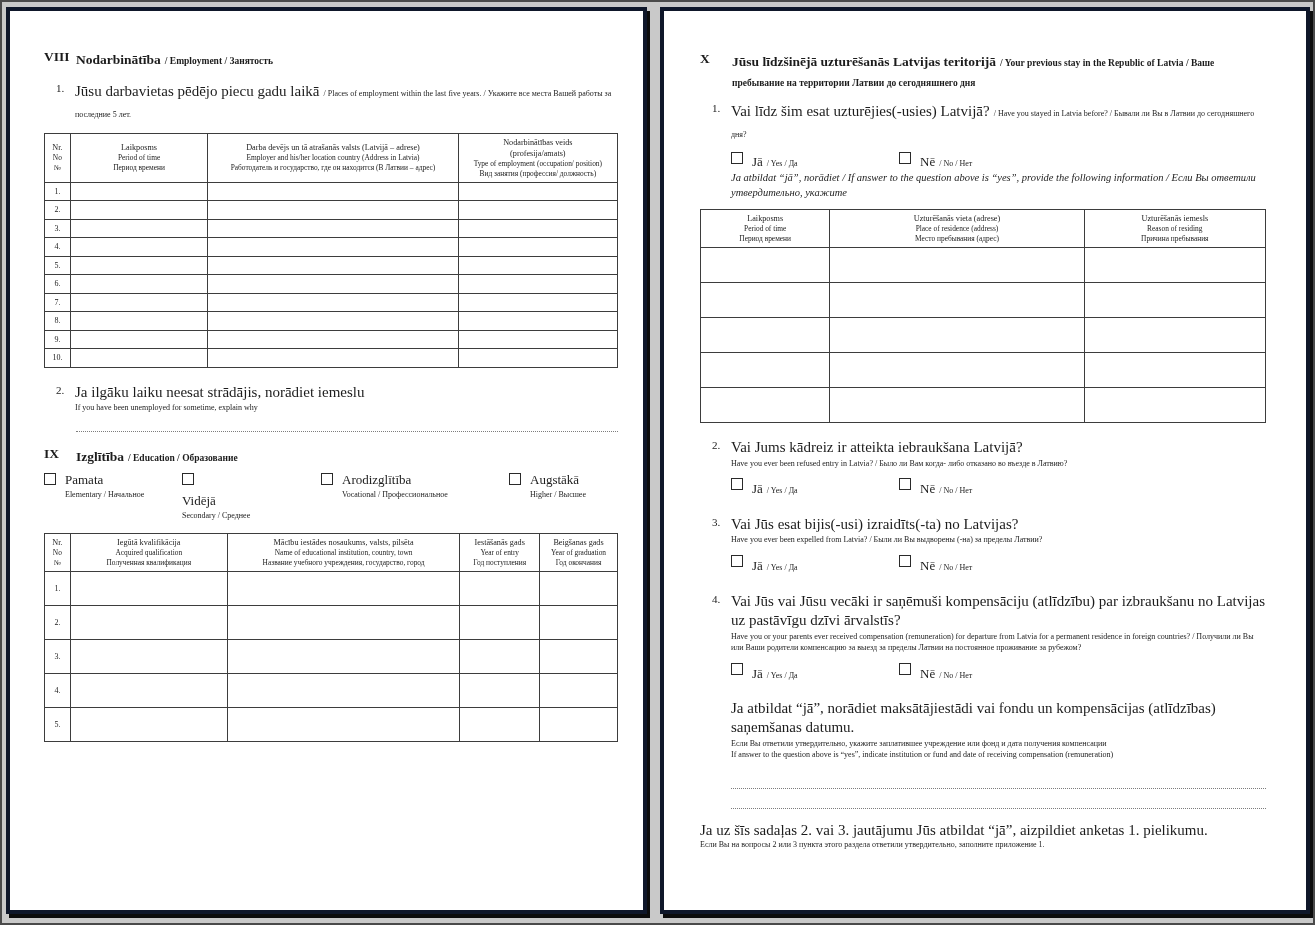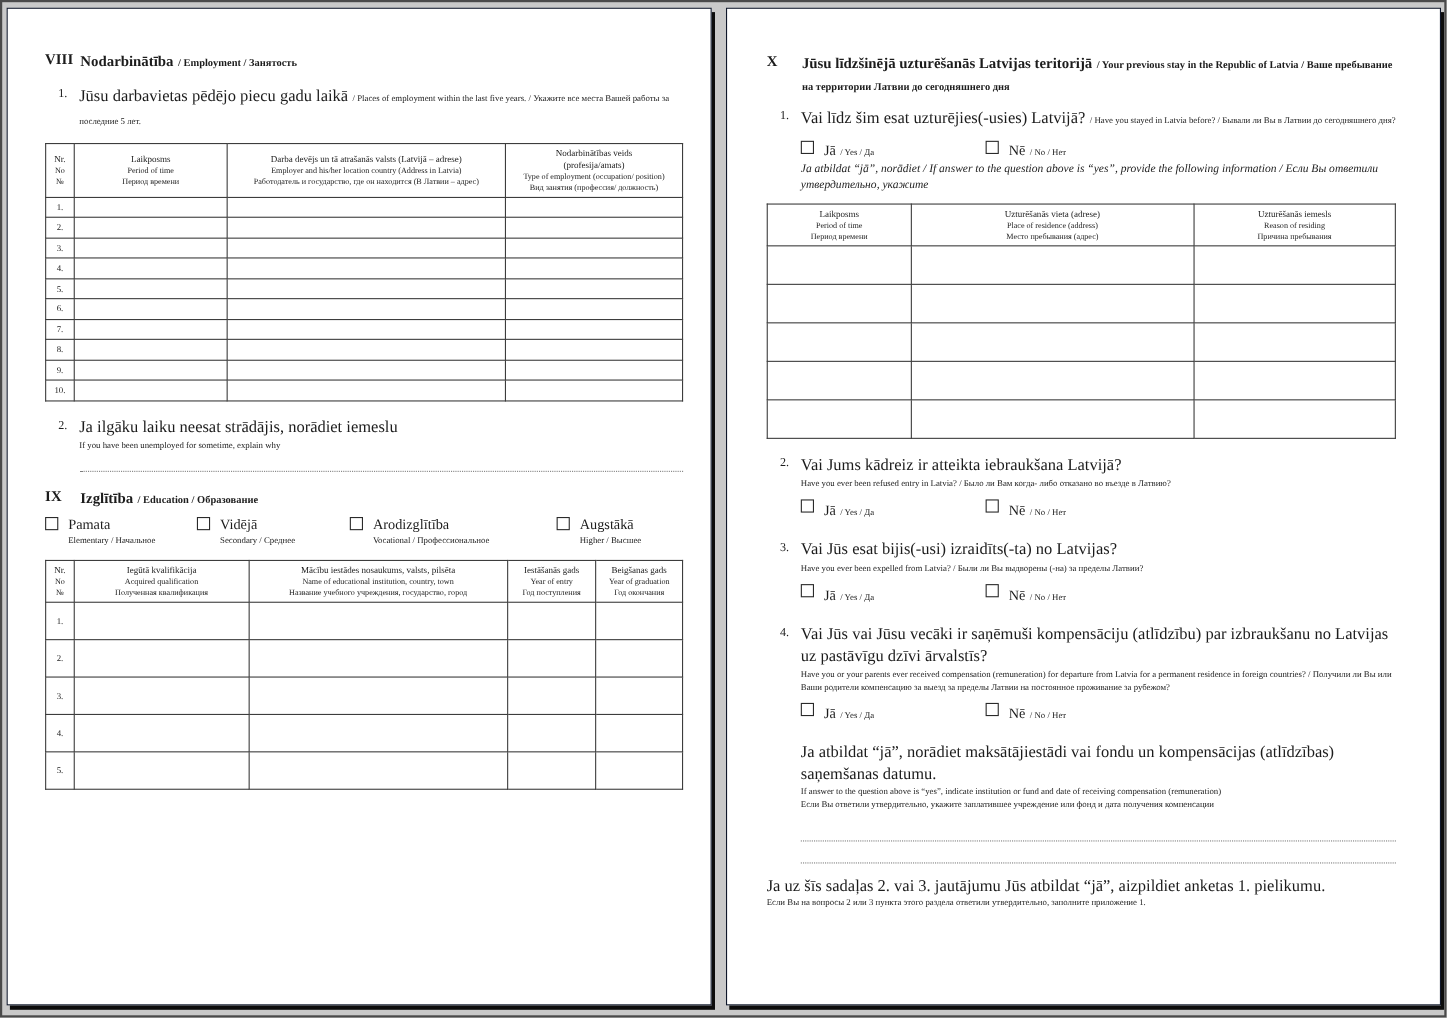--- a/index.html
+++ b/index.html
@@ -10,21 +10,21 @@
     font-family: "Liberation Serif", "DejaVu Serif", serif;
     color: #1c1c1c;
     border: 2px solid #4a4a4a;
     overflow: hidden;
   }
   .page {
     position: absolute;
     top: 5px;
     height: 907px;
     background: #fff;
-    border: 1px solid #0f172a;
+    border: 4px solid #0f172a;
     box-shadow: 3px 4px 0 #0c0c0c;
   }
   .page-left  { left: 4px;   width: 641px; }
   .page-right { left: 658px; width: 650px; }
   .content-left  { padding: 38px 25px 0 34px; }
   .content-right { padding: 40px 40px 0 36px; }
 
   
   .sec-head { display: flex; font-weight: bold; line-height: 1.25; }
   .sec-num { width: 32px; flex-shrink: 0; font-size: 13.5px; }
@@ -67,21 +67,21 @@
   .yn-row { display: flex; margin-top: 9px; }
   .yn-first { width: 168px; }
 
   
   .fill-inline { display: flex; align-items: baseline; }
   .fill-line { flex: 1; border-bottom: 1.2px dotted #7d7d7d; height: 9px; margin-left: 8px; }
   .fill-full { border-bottom: 1.2px dotted #7d7d7d; height: 1px; }
 
   .edu-cb-row { display: flex; margin-top: 7px; }
   .edu-cb-row .cb-wrap1 { width: 138px; }
-  .edu-cb-row .cb-wrap2 { width: 139px; }
+  .edu-cb-row .cb-wrap2 { width: 139px; flex-direction: column; }
   .edu-cb-row .cb-wrap3 { width: 188px; }
 
   .note-par { font-size: 10.5px; line-height: 1.45; }
 </style>
 </head>
 <body>
 
 <div class="page page-left">
   <div class="content-left">
 
@@ -449,22 +449,22 @@
             <span><span class="cb-label-main">Jā</span> <span class="cb-label-suffix">/ Yes / Да</span></span>
           </div>
           <div class="cb-item">
             <span class="cb"></span>
             <span><span class="cb-label-main">Nē</span> <span class="cb-label-suffix">/ No / Нет</span></span>
           </div>
         </div>
 
         <div style="margin-top:15px;">
           <div class="main-lv">Ja atbildat “jā”, norādiet maksātājiestādi vai fondu un kompensācijas (atlīdzības) saņemšanas datumu.</div>
+          <div class="sub-sm">Если Вы ответили утвердительно, укажите заплатившее учреждение или фонд и дата получения компенсации</div>
           <div class="sub-sm">If answer to the question above is “yes”, indicate institution or fund and date of receiving compensation (remuneration)</div>
-          <div class="sub-sm">Если Вы ответили утвердительно, укажите заплатившее учреждение или фонд и дата получения компенсации</div>
         </div>
 
         <div class="fill-full" style="margin-top:27px;"></div>
         <div class="fill-full" style="margin-top:19px;"></div>
       </div>
     </div>
 
     <div style="margin-top:13px;">
       <div class="main-lv">Ja uz šīs sadaļas 2. vai 3. jautājumu Jūs atbildat “jā”, aizpildiet anketas 1. pielikumu.</div>
       <div class="sub-sm">Если Вы на вопросы 2 или 3 пункта этого раздела ответили утвердительно, заполните приложение 1.</div>

